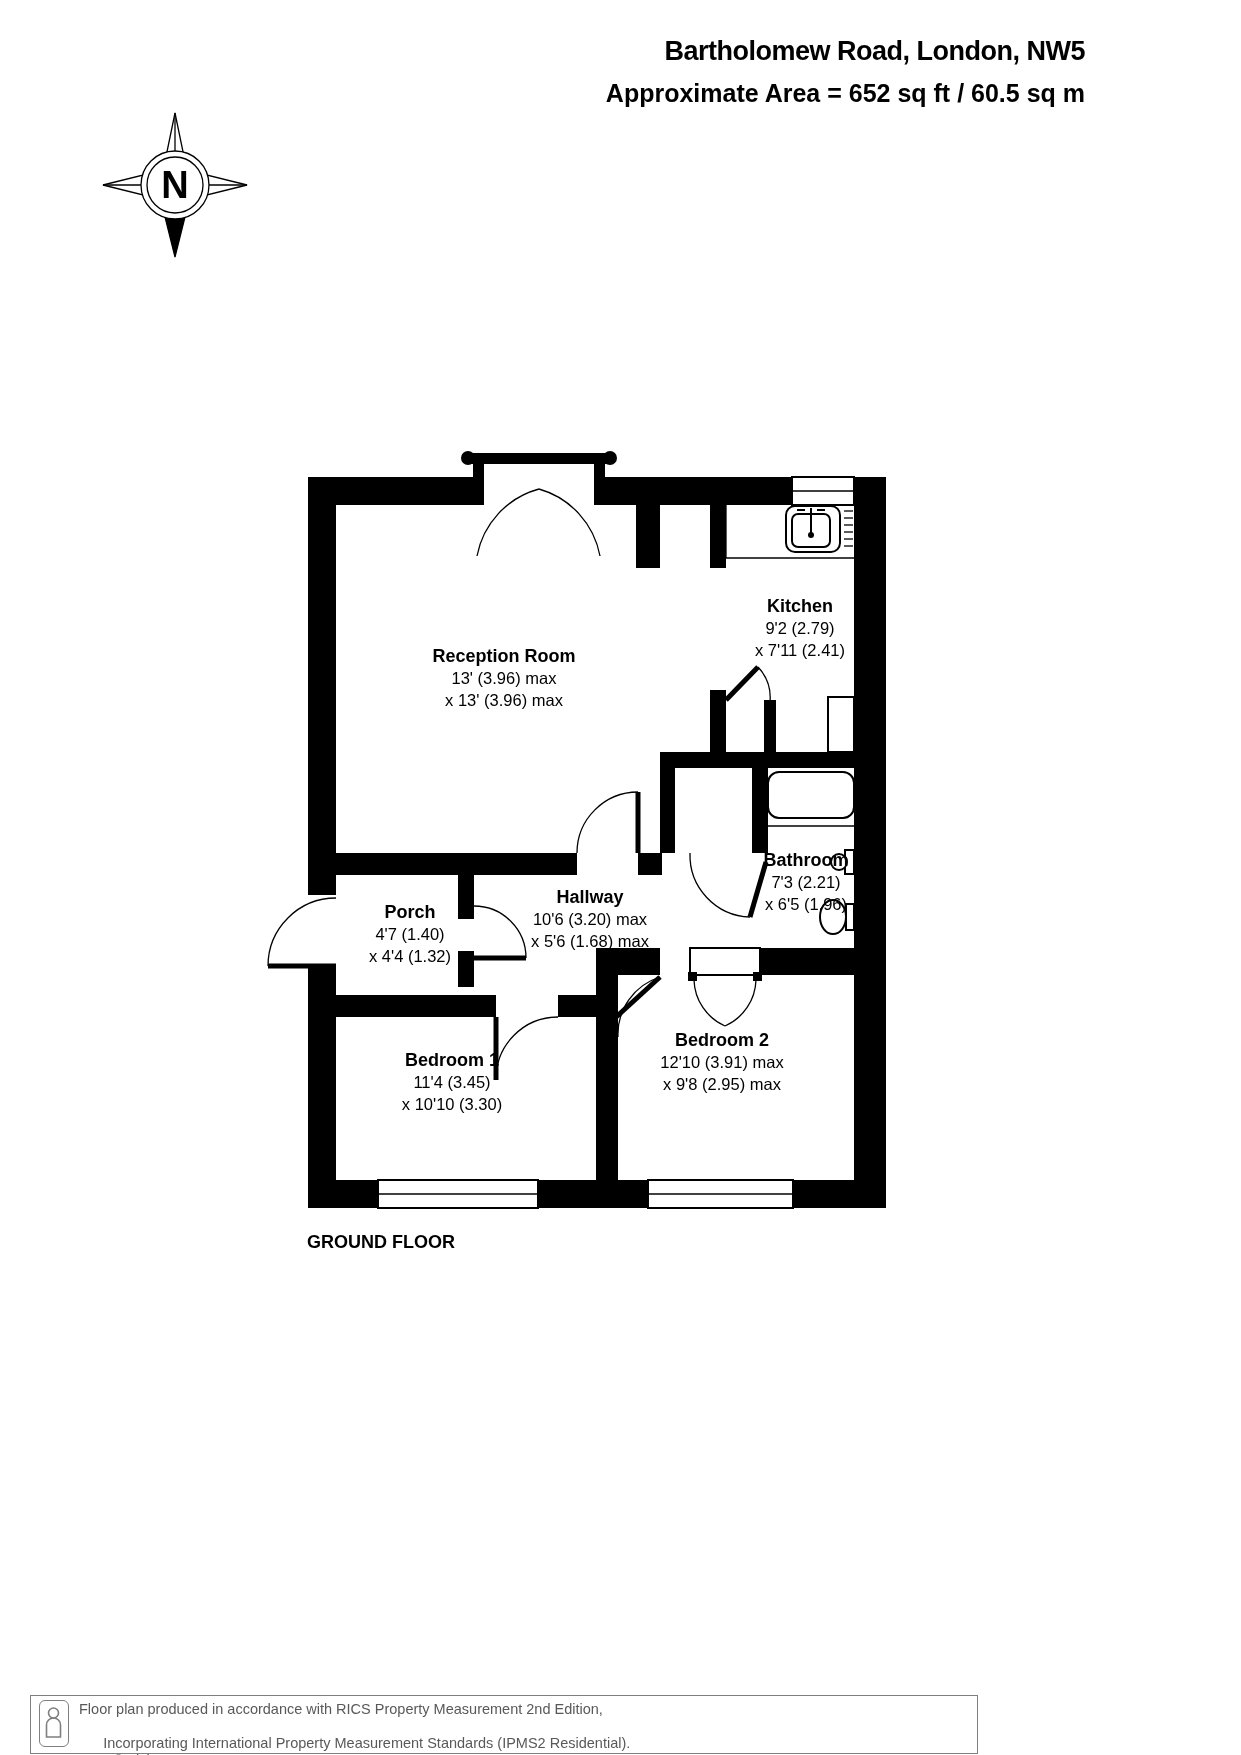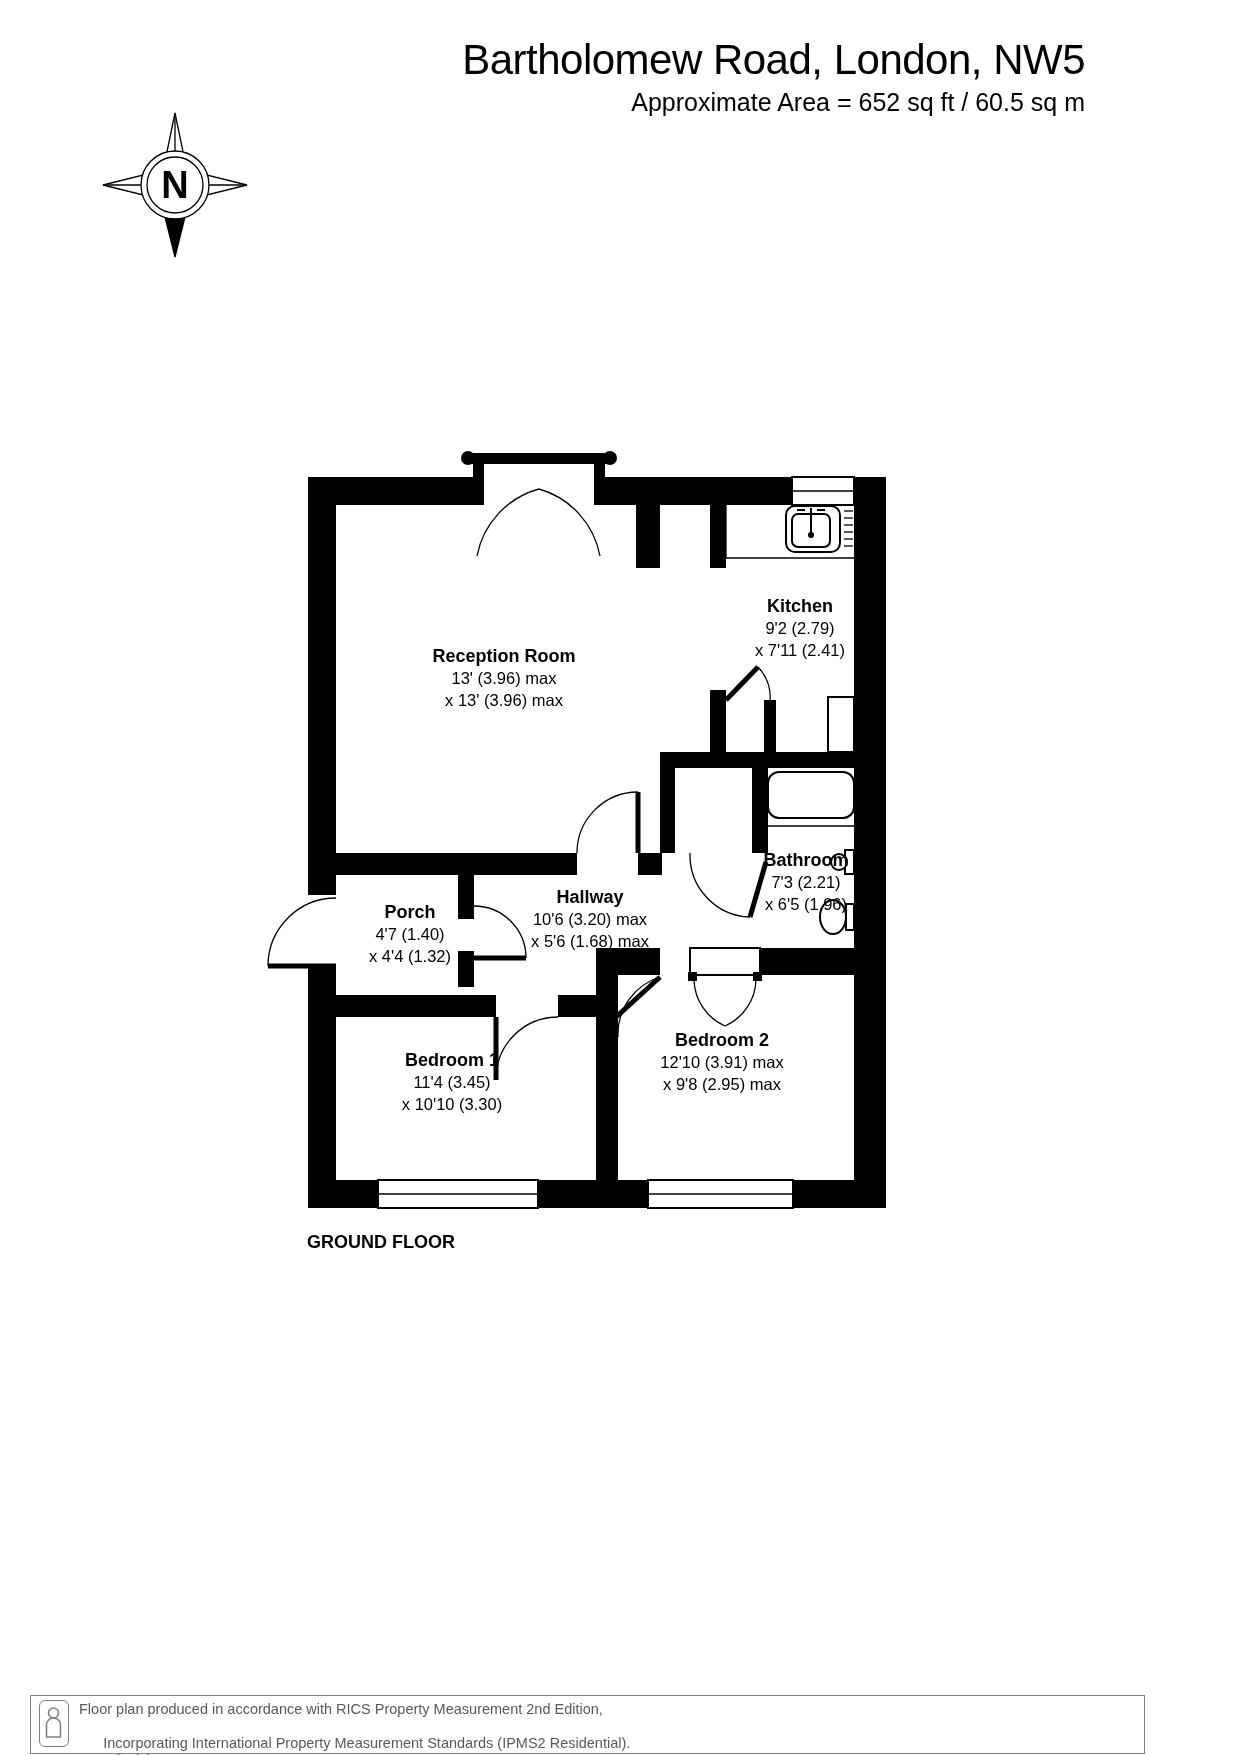--- a/index.html
+++ b/index.html
@@ -1,41 +1,41 @@
 <!DOCTYPE html>
 <html><head>
 <meta charset="utf-8">
 <style>
   html,body{margin:0;padding:0;background:#ffffff;}
   body{width:1241px;height:1755px;position:relative;font-family:"Liberation Sans",sans-serif;color:#000;}
 
   
   .header{position:absolute;top:36px;right:156px;text-align:right;}
-  .title{font-size:42px;font-weight:normal;letter-spacing:-0.5px;}
-  .area{font-size:25px;margin-top:4px;}
+  .title{font-size:27px;font-weight:bold;letter-spacing:-0.5px;}
+  .area{font-size:25px;margin-top:12px;font-weight:bold;}
   .note{font-size:16.5px;margin-top:9px;}
 
   
   .plan{position:absolute;left:240px;top:390px;}
   .plan text{font-family:"Liberation Sans",sans-serif;}
   .room-name{font-size:18px;font-weight:bold;}
   .room-dim{font-size:16.5px;}
   .floor-label{font-size:18px;font-weight:bold;}
   .wall{fill:#000;}
   .fx{fill:#fff;stroke:#000;stroke-width:2;}
   .fxline{stroke:#000;stroke-width:2;fill:none;}
   .thin{stroke:#000;stroke-width:1.3;fill:none;}
   .doorarc{stroke:#000;stroke-width:1.3;fill:none;}
   .leaf{stroke:#000;stroke-width:5;fill:none;}
 
   
   .compass{position:absolute;left:95px;top:105px;}
 
   
-  .footer{position:absolute;left:30px;top:1695px;width:1115px;height:59px;border:1.5px solid #7f7f7f;box-sizing:border-box;color:#58595b;font-size:14.5px;line-height:17px;}
+  .footer{position:absolute;left:30px;top:1695px;width:948px;height:59px;border:1.5px solid #7f7f7f;box-sizing:border-box;color:#58595b;font-size:14.5px;line-height:17px;}
   .footer-inner{position:absolute;left:48px;top:5px;}
   .personbox{position:absolute;left:8px;top:4px;width:30px;height:47px;border:1.5px solid #7f7f7f;border-radius:6px;box-sizing:border-box;}
   .fline{white-space:pre;}
 </style>
 </head>
 <body>
 
 <div class="header">
   <div class="title">Bartholomew Road, London, NW5</div>
   <div class="area">Approximate Area = 652 sq ft / 60.5 sq m</div>

